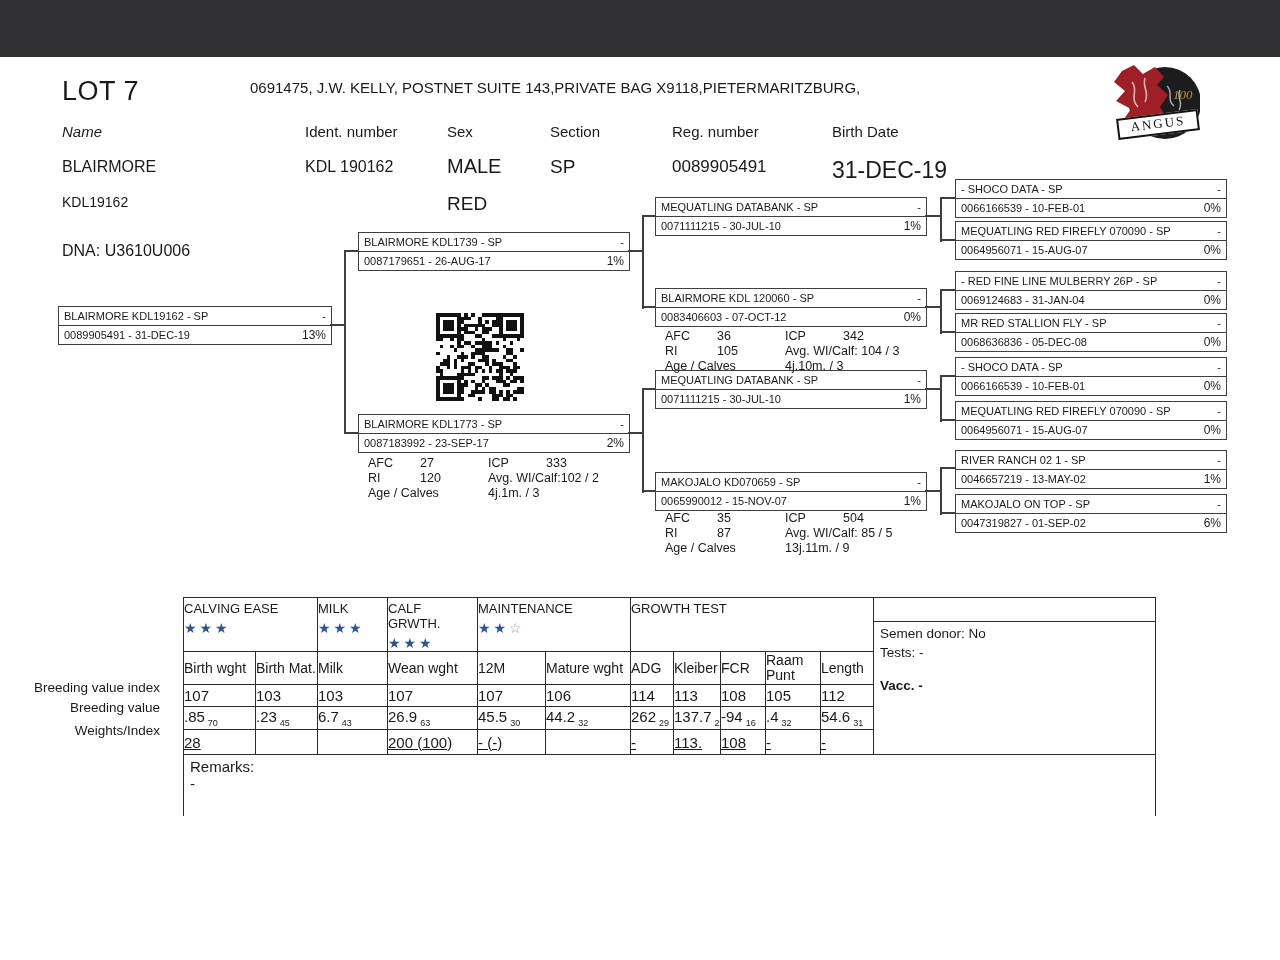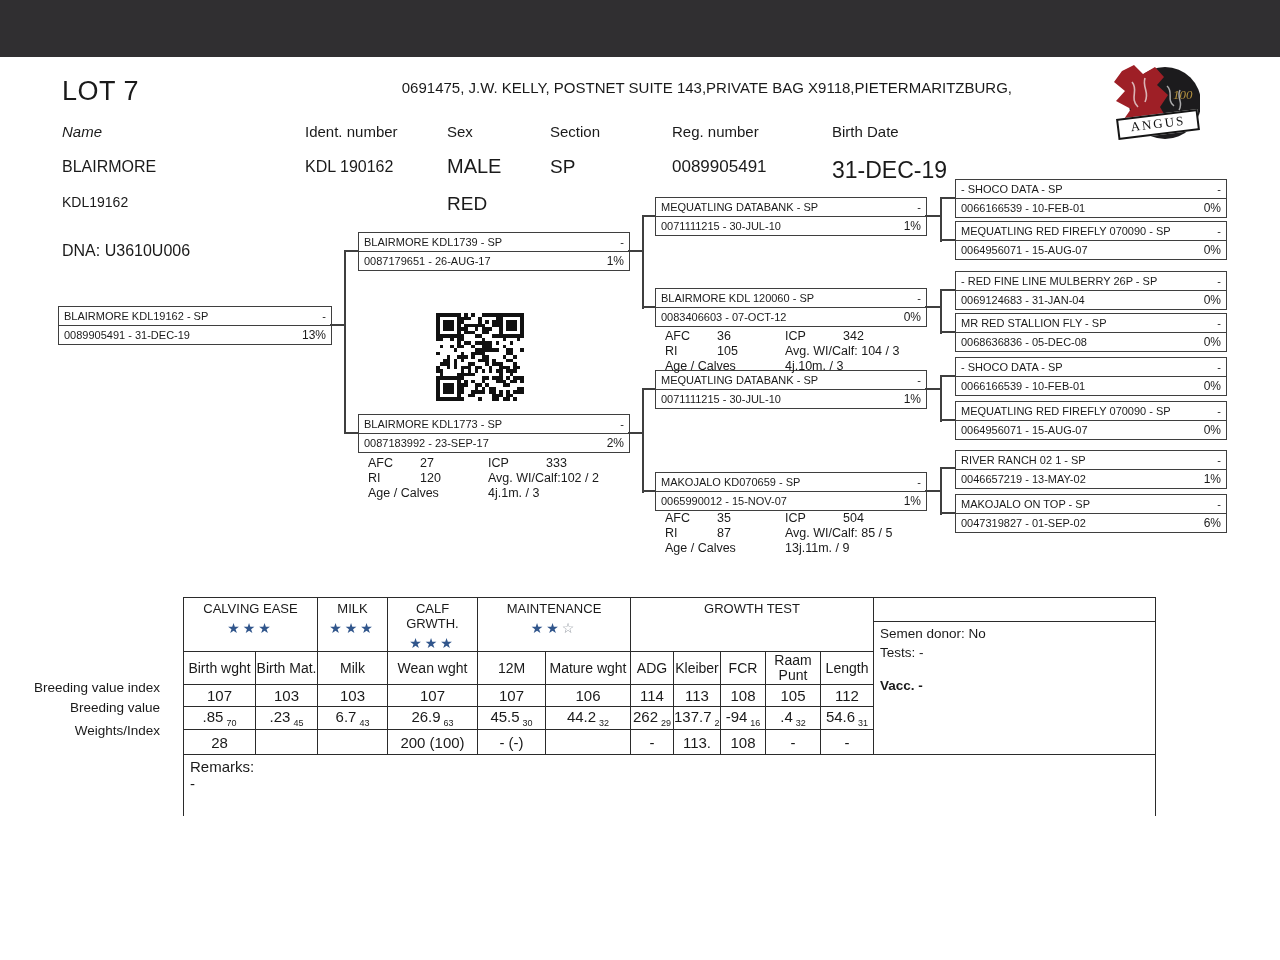--- a/index.html
+++ b/index.html
@@ -4,45 +4,45 @@
 <style>
   html,body{margin:0;padding:0;background:#fff;}
   #page{position:relative;width:1280px;height:816px;background:#fff;overflow:hidden;
         font-family:"Liberation Sans","DejaVu Sans",sans-serif;color:#1a1a1a;}
   .bar{position:absolute;left:0;width:1280px;background:var(--bar,#302f31);}
   #topbar{top:0;height:57px;}
   #bottombar{top:904px;height:56px;}
   .abs{position:absolute;}
   
   #lot{left:62px;top:76px;font-size:27px;letter-spacing:.5px;}
-  #addr{left:250px;top:78px;width:762px;text-align:right;font-size:15px;line-height:20px;}
+  #addr{left:250px;top:78px;width:762px;text-align:left;font-size:15px;line-height:20px;}
   .flabel{font-size:15px;top:123px;}
   
   .pbox{position:absolute;width:270px;background:#fff;border:1px solid #3f3f3f;font-size:11px;}
   .pbox .r{display:flex;justify-content:space-between;align-items:center;height:18px;padding:0 5px;}
   .pbox .r1{border-bottom:1px solid #3f3f3f;}
   .pbox .pct{font-size:12px;}
   #subject-box{width:272px;}
   
   .stats{position:absolute;width:300px;display:grid;grid-template-columns:52px 68px auto;
          font-size:12.5px;line-height:15px;}
   .stats .sp2{grid-column:1 / 3;}
   .stats .icpl{display:inline-block;width:58px;}
   .line{position:absolute;background:var(--line,#3f3f3f);}
   
   #bvtable{position:absolute;left:183px;top:597px;border-collapse:collapse;table-layout:fixed;width:972px;}
-  #bvtable td{border:1px solid #2b2b2b;padding:0;text-align:center;vertical-align:middle;overflow:hidden;}
+  #bvtable td{border:1px solid #2b2b2b;padding:0;vertical-align:middle;overflow:hidden;}
   #bvtable .grp{height:48px;vertical-align:top;padding-top:3px;font-size:13px;}
   .gstars{margin-top:4px;font-size:14px;letter-spacing:3px;}
   .sf{color:var(--star,#31568c);}
   .so{color:var(--staro,#8d939c);}
   #bvtable .sub{height:32px;font-size:14px;line-height:15px;}
   #bvtable .r1d{height:21px;font-size:15px;}
   #bvtable .r2d{height:22px;font-size:15px;}
-  #bvtable .r3d{height:24px;font-size:15px;}
+  #bvtable .r3d{height:24px;font-size:15px;text-decoration:underline;}
   #bvtable sub{font-size:9px;margin-left:3px;}
   #bvtable .info{vertical-align:top;text-align:left;font-size:13.5px;}
   .info-strip{height:23px;border-bottom:1px solid #2b2b2b;}
   .info-line{margin:4px 0 0 6px;}
   .info-vacc{margin:18px 0 0 6px;font-weight:bold;}
   #bvtable .remarks{height:79px;vertical-align:top;text-align:left;font-size:15px;padding:3px 6px;margin-left:43px;}
   .rowlabel{position:absolute;left:17px;width:143px;text-align:right;font-size:13.5px;}
   #sep-line{position:absolute;left:30px;top:866px;width:1190px;height:1px;background:#c9c9c9;}
   
   #logo{left:1112px;top:62px;width:88px;height:85px;}

